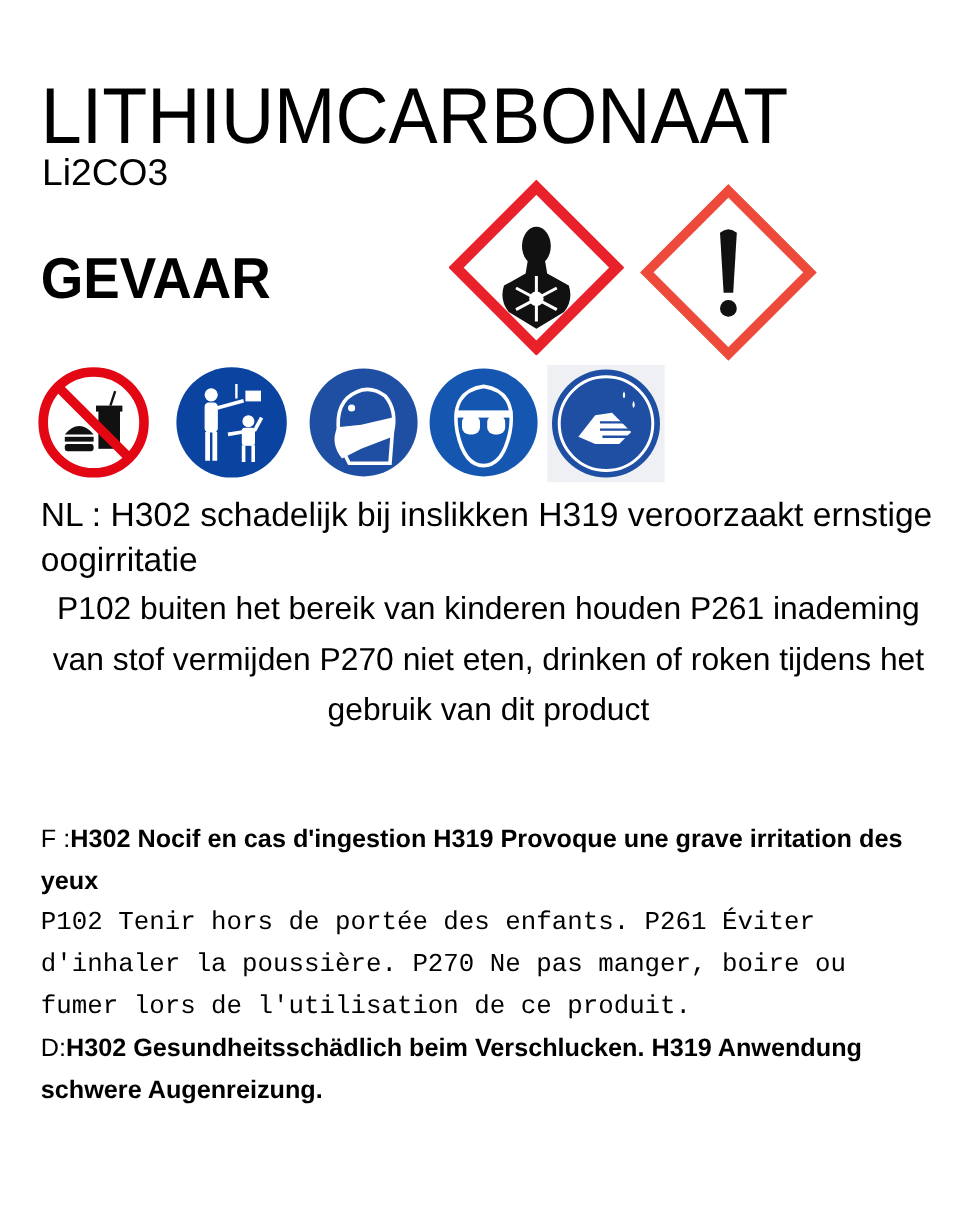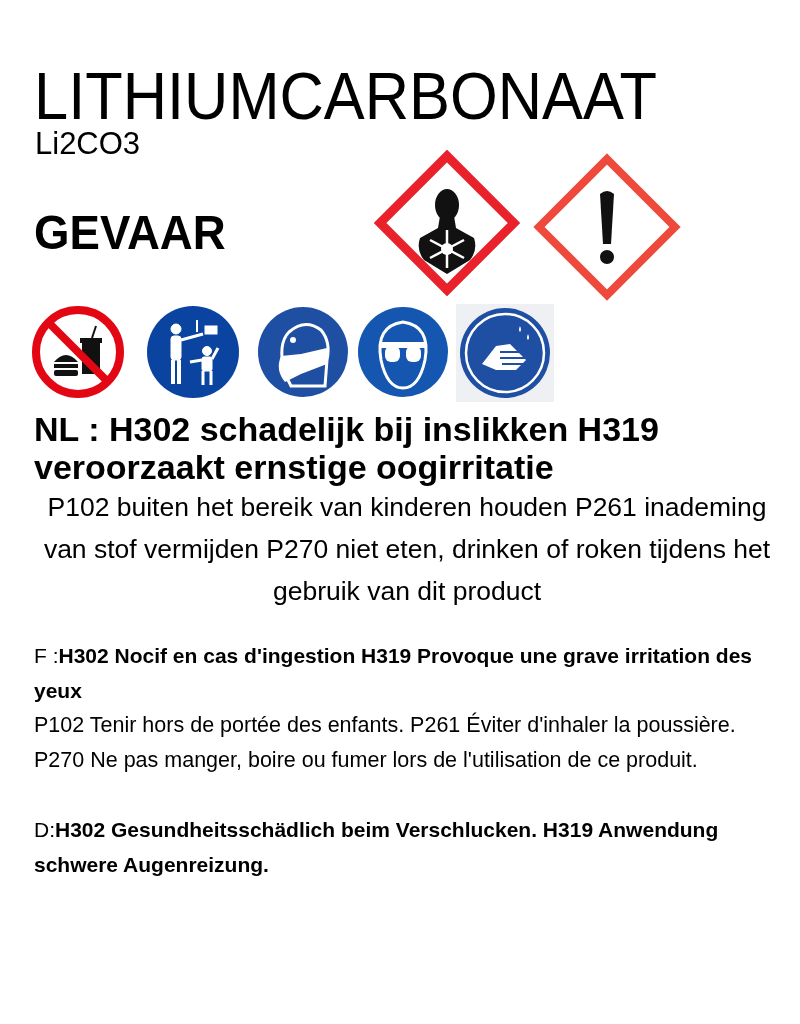--- a/index.html
+++ b/index.html
@@ -8,25 +8,25 @@
   .title { position: absolute; left: 34px; top: 58px; font-size: 66px; font-weight: 400;
            letter-spacing: 0px; line-height: 76px; font-family: "Liberation Sans", sans-serif; transform: scaleX(0.93); transform-origin: left; }
   .formula { position: absolute; left: 35px; top: 124px; font-size: 31px; line-height: 40px;
              font-family: "Liberation Sans", sans-serif; }
   .signal { position: absolute; left: 34px; top: 203px; font-size: 48px; font-weight: 700;
             line-height: 60px; font-family: "Liberation Sans", sans-serif; transform: scaleX(0.95); transform-origin: left; }
   .ghs { position: absolute; }
   .ppe { position: absolute; top: 304px; }
   .block { position: absolute; left: 34px; right: 20px; }
   .nl { top: 410px; font-family: "Liberation Sans", sans-serif; }
-  .nl .h { font-size: 34px; font-weight: 700; line-height: 38px; }
+  .nl .h { font-size: 28px; font-weight: 400; line-height: 38px; }
   .nl .p { font-size: 26.5px; line-height: 42px; text-align: center; }
   .fr { top: 638px; font-family: "Liberation Sans", sans-serif; }
-  .fr .h, .de .h { font-size: 21px; font-weight: 700; line-height: 35px; }
-  .fr .p, .de .p { font-size: 21.5px; line-height: 35px; }
+  .fr .h, .de .h { font-size: 21px; font-weight: 700; line-height: 35px; margin-top: 44px; }
+  .fr .p, .de .p { font-size: 21.5px; line-height: 35px; font-family: Liberation Mono, monospace; }
   .de { top: 812px; font-family: "Liberation Sans", sans-serif; }
   .plain { font-weight: 400; }
 </style>
 </head>
 <body>
 
 <div class="title">LITHIUMCARBONAAT</div>
 <div class="formula">Li2CO3</div>
 <div class="signal">GEVAAR</div>
 

